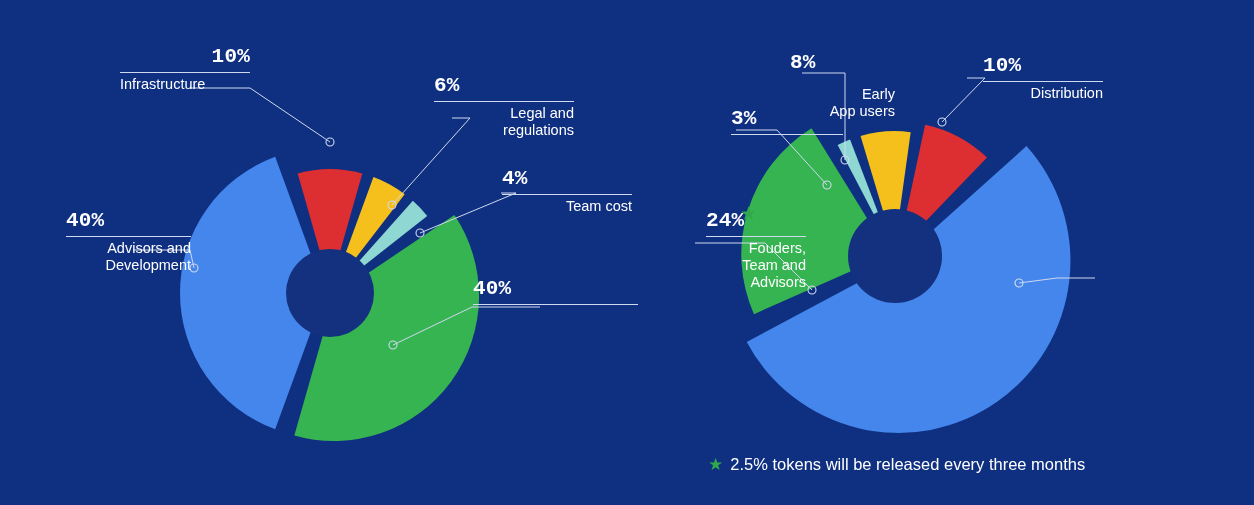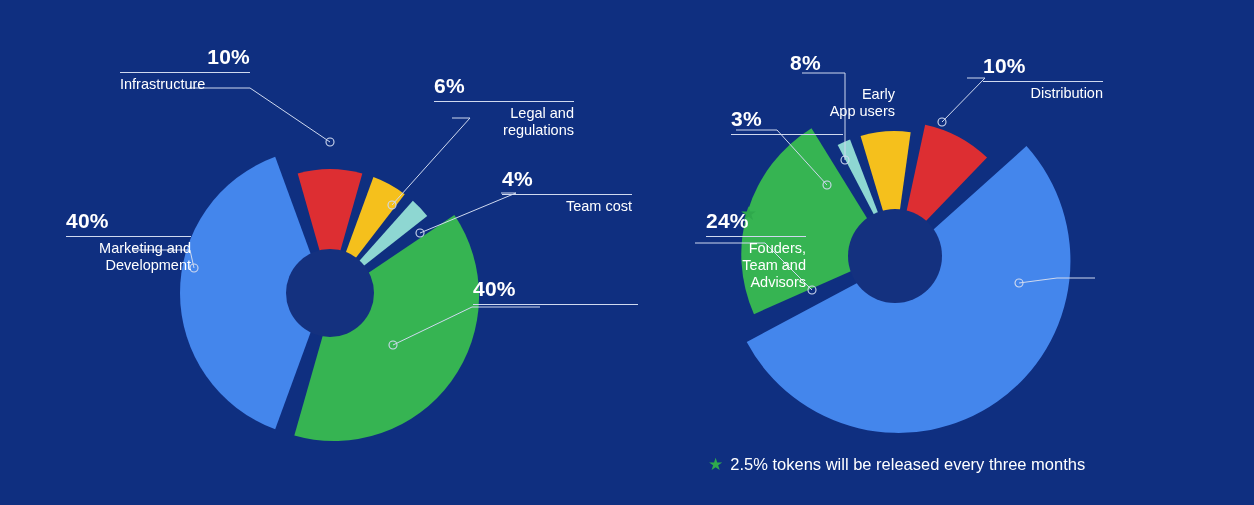--- a/index.html
+++ b/index.html
@@ -8,21 +8,21 @@
     background:#0f2f80;
     font-family:"Liberation Sans", sans-serif;
     overflow:hidden;
     position:relative;
   }
   #stage{position:absolute;inset:0;}
   svg.chart{position:absolute;top:0;left:0;overflow:visible;}
   .lbl{position:absolute;color:#ffffff;}
   .lbl .pct{
     font-size:21px;font-weight:bold;line-height:22px;
-    letter-spacing:.2px;white-space:nowrap;
+    letter-spacing:.2px;white-space:nowrap;font-family:Liberation Mono, monospace;
   }
   .lbl .rule{
     height:1px;background:#cfd9ef;margin:4px 0 3px 0;width:100%;
   }
   .lbl .name{
     font-size:14.5px;font-weight:400;line-height:17px;white-space:pre-line;
   }
   .lbl.r .pct{text-align:right;}
   .lbl.r .name{text-align:left;}
   .lbl.l .pct{text-align:left;}
@@ -81,21 +81,21 @@
 
   <div class="lbl l" style="left:502px;top:168px;width:130px;">
     <div class="pct">4%</div>
     <div class="rule"></div>
     <div class="name">Team cost</div>
   </div>
 
   <div class="lbl l" style="left:66px;top:210px;width:125px;">
     <div class="pct">40%</div>
     <div class="rule"></div>
-    <div class="name">Marketing and
+    <div class="name">Advisors and
 Development</div>
   </div>
 
   <div class="lbl l" style="left:473px;top:278px;width:165px;">
     <div class="pct">40%</div>
     <div class="rule"></div>
   </div>
 
   <svg class="chart" id="svg-right" width="627" height="505" viewBox="0 0 627 505" style="left:627px;">
     <g id="right-slices">

